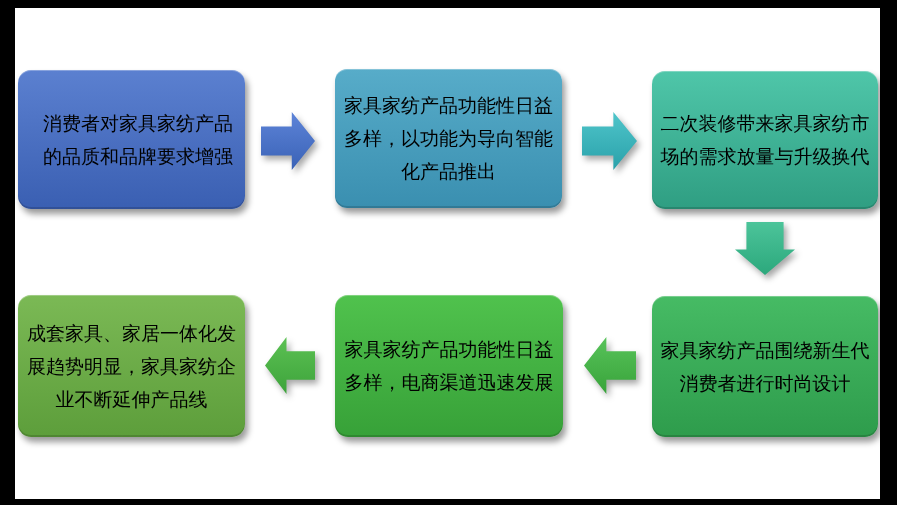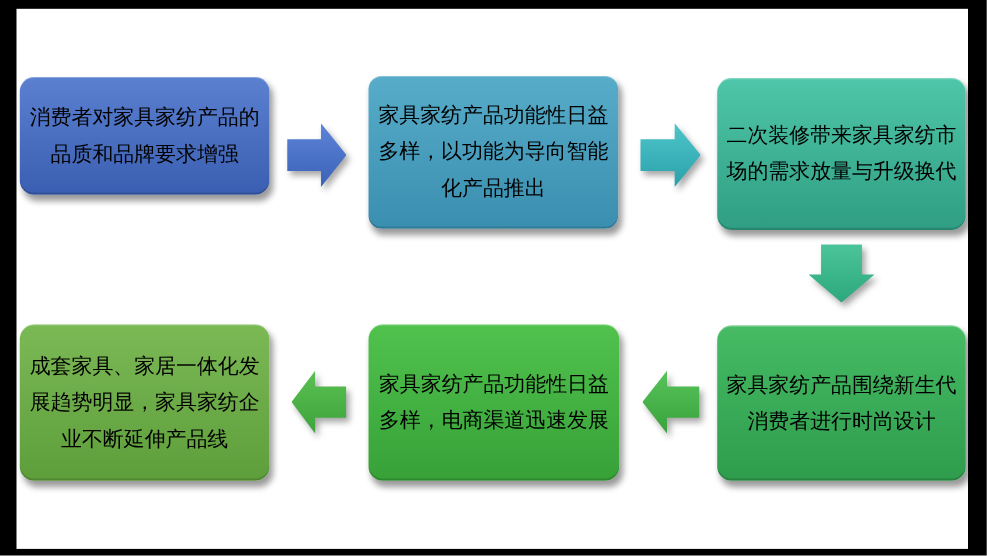--- a/index.html
+++ b/index.html
@@ -29,21 +29,21 @@
                 inset 0 1px 0 rgba(255,255,255,0.28),
                 inset 0 -2px 0 rgba(0,0,0,0.15);
   }
   .box-text {
     color: #000000;
     font-size: 19px;
     line-height: 33px;
     letter-spacing: 0px;
   }
   
-  .pos-box-1 { left: 18px;  top: 70px;  width: 227px; height: 107px; }
+  .pos-box-1 { left: 18px;  top: 70px;  width: 227px; height: 139px; padding-left: 16px; }
   .pos-box-2 { left: 335px; top: 69px;  width: 227px; height: 139px; border-radius: 12px; }
   .pos-box-3 { left: 652px; top: 71px;  width: 226px; height: 138px; }
   .pos-box-4 { left: 652px; top: 296px; width: 226px; height: 141px; }
   .pos-box-5 { left: 335px; top: 295px; width: 228px; height: 142px; }
   .pos-box-6 { left: 18px;  top: 295px; width: 227px; height: 142px; }
   
   .arrow-wrap {
     position: absolute;
     filter: drop-shadow(3px 4px 3px rgba(0,0,0,0.35));
   }

